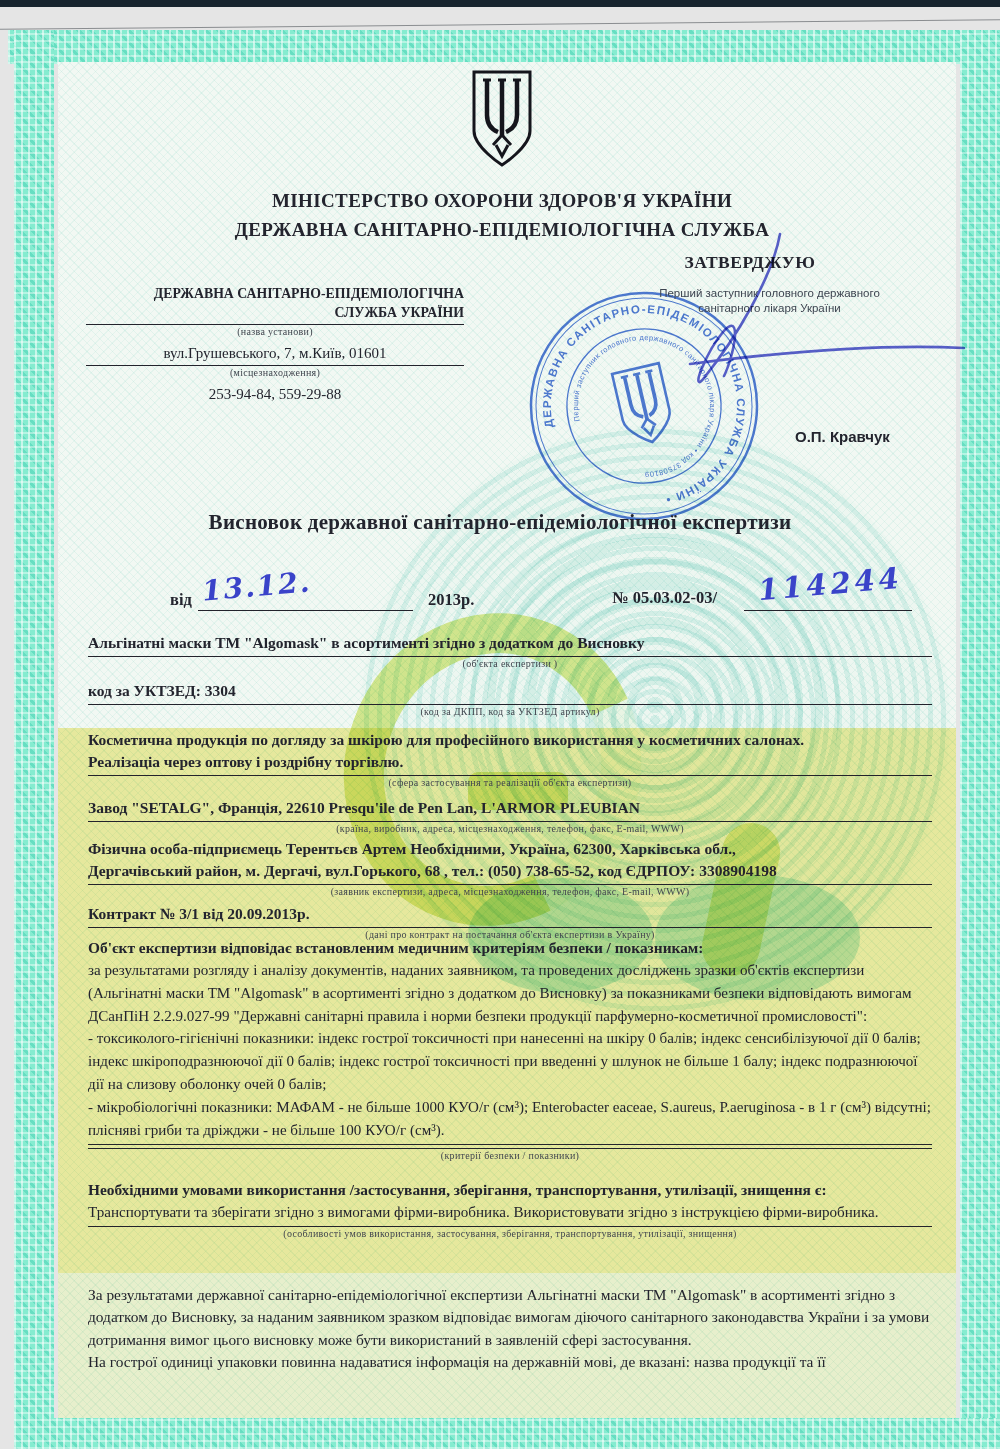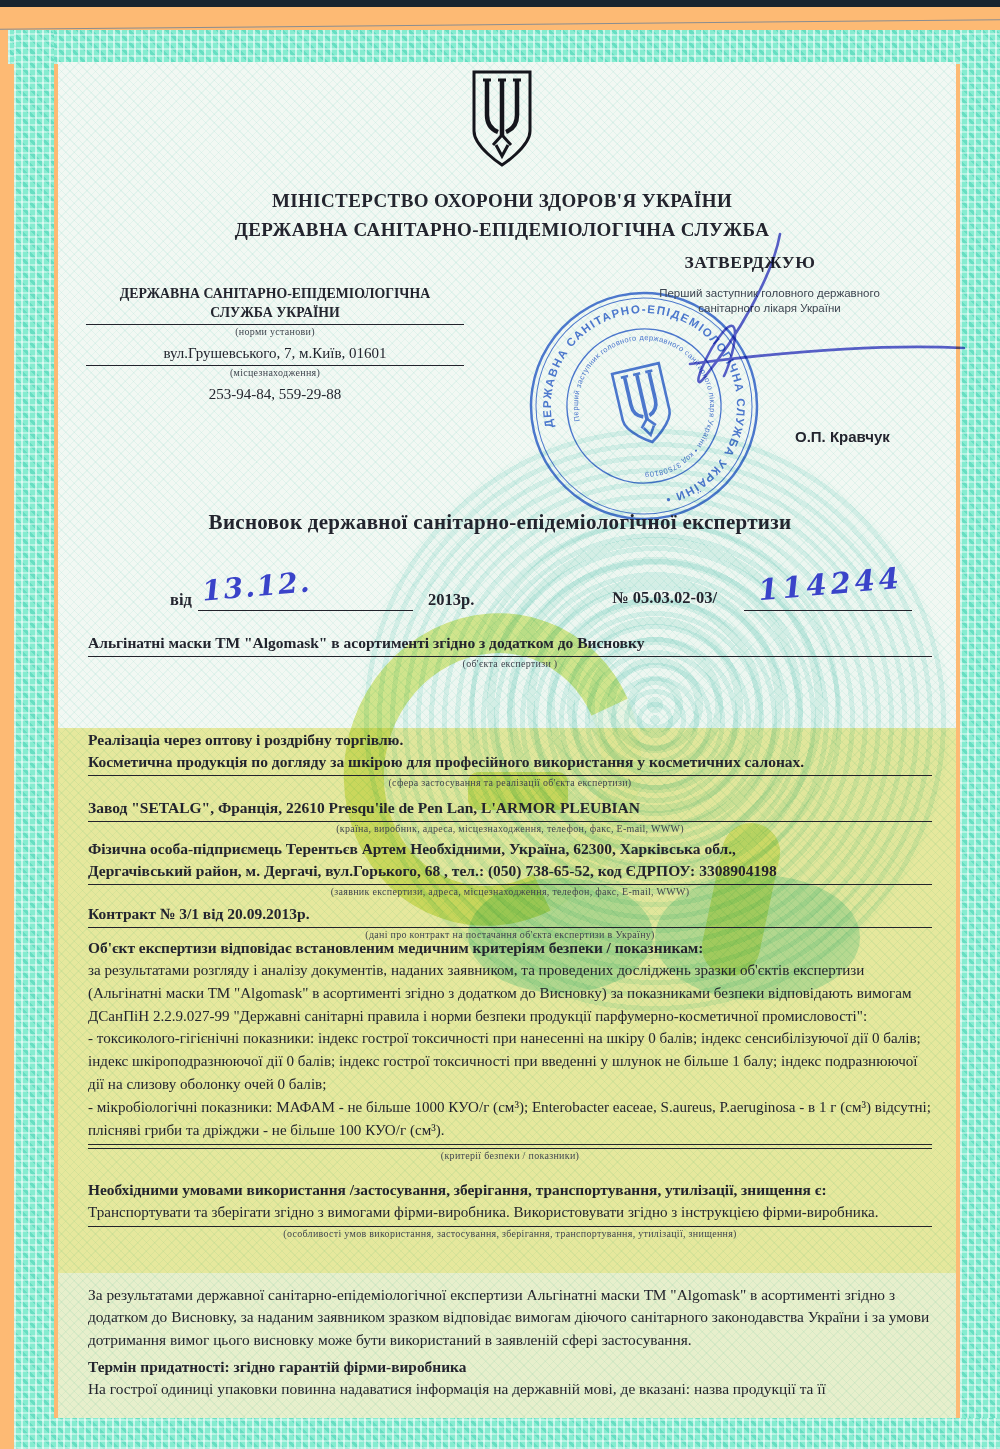--- a/index.html
+++ b/index.html
@@ -1,16 +1,16 @@
 <!DOCTYPE html>
 <html lang="uk"><head>
 <meta charset="utf-8">
 <style>
   html,body{margin:0;padding:0;background:#ffffff;}
-  .scan{position:relative;width:1000px;height:1449px;background:#fdba74;overflow:hidden;
+  .scan{position:relative;width:1000px;height:1449px;background:#e5e5e5;overflow:hidden;
         font-family:"Liberation Serif", serif;color:#23242e;}
   
   .scan-top-strip{position:absolute;left:0;top:0;width:1000px;height:7px;background:#18242e;}
   .scan-thin-line{position:absolute;left:-10px;top:24px;width:1030px;height:1px;background:#8a8d90;
         transform:rotate(-0.55deg);}
   
   .band{position:absolute;background:#85ecd0;
         background-image:
           repeating-linear-gradient(90deg, rgba(255,255,255,.55) 0 2px, rgba(255,255,255,0) 2px 7px),
           repeating-linear-gradient(0deg, rgba(255,255,255,.40) 0 2px, rgba(255,255,255,0) 2px 7px),
@@ -50,21 +50,21 @@
   .hl-soft{left:58px;top:1273px;width:898px;height:145px;background:#edf0bd;opacity:.62;}
   
   .t{position:absolute;z-index:5;}
   .center{text-align:center;}
   .ministry{left:150px;top:186px;width:704px;font-weight:bold;font-size:19px;line-height:29px;
         letter-spacing:.4px;}
   .approve-label{left:655px;top:252px;width:190px;font-weight:bold;font-size:17.5px;letter-spacing:.5px;}
   .approver-role{left:612px;top:286px;width:315px;font-family:"Liberation Sans",sans-serif;
         font-size:11.5px;line-height:15px;color:#3d4450;}
   .org-block{left:86px;top:284px;width:378px;}
-  .org-name{font-weight:bold;font-size:13.8px;line-height:19px;}
+  .org-name{font-weight:bold;font-size:13.8px;line-height:19px;text-align:right;}
   .org-val{font-weight:normal;font-size:15px;line-height:20px;margin-top:5px;}
   .cap{font-size:10px;line-height:13px;color:#40454e;text-align:center;letter-spacing:.3px;}
   .rule{height:0;border-top:1.6px solid #23232c;margin-top:2px;}
   .rule2{height:3px;border-top:1.4px solid #23232c;border-bottom:1.4px solid #23232c;margin-top:3px;}
   .doc-title{left:100px;top:510px;width:800px;font-weight:bold;font-size:21px;letter-spacing:.3px;}
   .date-row{left:140px;top:574px;width:790px;height:50px;}
   .dr{position:absolute;font-weight:bold;font-size:16.5px;}
   .hand{position:absolute;font-family:"DejaVu Serif",serif;font-style:italic;font-weight:bold;
         color:#3a43c9;}
   .hand-date{left:62px;top:-4px;font-size:28px;transform:rotate(-5deg);letter-spacing:2px;}
@@ -134,21 +134,21 @@
   <div class="t approve-label center">ЗАТВЕРДЖУЮ</div>
   <div class="t approver-role center">
     <div>Перший заступник головного державного</div>
     <div>санітарного лікаря України</div>
   </div>
 
   <div class="t org-block center">
     <div class="org-name">ДЕРЖАВНА САНІТАРНО-ЕПІДЕМІОЛОГІЧНА</div>
     <div class="org-name">СЛУЖБА УКРАЇНИ</div>
     <div class="rule"></div>
-    <div class="cap">(норми установи)</div>
+    <div class="cap">(назва установи)</div>
     <div class="org-val">вул.Грушевського, 7,  м.Київ, 01601</div>
     <div class="rule"></div>
     <div class="cap">(місцезнаходження)</div>
     <div class="org-val">253-94-84, 559-29-88</div>
   </div>
 
   <svg class="stamp" viewBox="0 0 244 244">
     <g stroke="#4270d6" fill="none">
       <circle cx="122" cy="122" r="113" stroke-width="2.5"></circle>
       <circle cx="122" cy="122" r="108" stroke-width="1"></circle>
@@ -200,24 +200,29 @@
     <span class="hand hand-num">114244</span>
     <span class="u" style="left:604px;top:36px;width:168px;"></span>
   </div>
 
   <div class="t row" style="top:632px;">
     <div class="val">Альгінатні маски ТМ "Algomask" в асортименті згідно з додатком до Висновку</div>
     <div class="rule"></div>
     <div class="cap">(об'єкта експертизи )</div>
   </div>
 
+  <div class="t row" style="top:680px;">
+    <div class="val">код за УКТЗЕД: 3304</div>
+    <div class="rule"></div>
+    <div class="cap">(код за ДКПП, код за УКТЗЕД артикул)</div>
+  </div>
 
   <div class="t row" style="top:729px;">
+    <div class="val">Косметична продукція по догляду за шкірою для професійного використання у косметичних салонах.</div>
     <div class="val">Реалізаціа через оптову і роздрібну торгівлю.</div>
-    <div class="val">Косметична продукція по догляду за шкірою для професійного використання у косметичних салонах.</div>
     <div class="rule"></div>
     <div class="cap">(сфера застосування та реалізації об'єкта експертизи)</div>
   </div>
 
   <div class="t row" style="top:797px;">
     <div class="val">Завод "SETALG", Франція, 22610 Presqu'ile de Pen Lan, L'ARMOR PLEUBIAN</div>
     <div class="rule"></div>
     <div class="cap">(країна, виробник, адреса,  місцезнаходження,  телефон, факс, E-mail, WWW)</div>
   </div>
 
@@ -245,17 +250,16 @@
 
   <div class="t row" style="top:1178px;">
     <div class="lead">Необхідними умовами  використання /застосування, зберігання, транспортування, утилізації, знищення є:</div>
     <div class="para">Транспортувати та зберігати згідно з вимогами фірми-виробника. Використовувати згідно з інструкцією фірми-виробника.</div>
     <div class="rule"></div>
     <div class="cap">(особливості умов використання,  застосування, зберігання, транспортування, утилізації, знищення)</div>
   </div>
 
   <div class="t row" style="top:1284px;">
     <div class="para" style="line-height:22.3px;font-size:15.4px;">За результатами державної санітарно-епідеміологічної експертизи Альгінатні маски ТМ "Algomask" в асортименті згідно з додатком до Висновку,  за наданим заявником зразком відповідає вимогам діючого санітарного законодавства України і за умови дотримання вимог цього висновку  може бути використаний в заявленій сфері застосування.</div>
-    <div class="lead" style="margin-top:4px;">Термін придатності: згідно гарантій фірми-виробника</div>
     <div class="para" style="line-height:22.3px;font-size:15.4px;">На гострої одиниці упаковки повинна надаватися інформація на державній мові, де вказані: назва продукції та її</div>
   </div>
 
 </div>
 
 </body></html>

